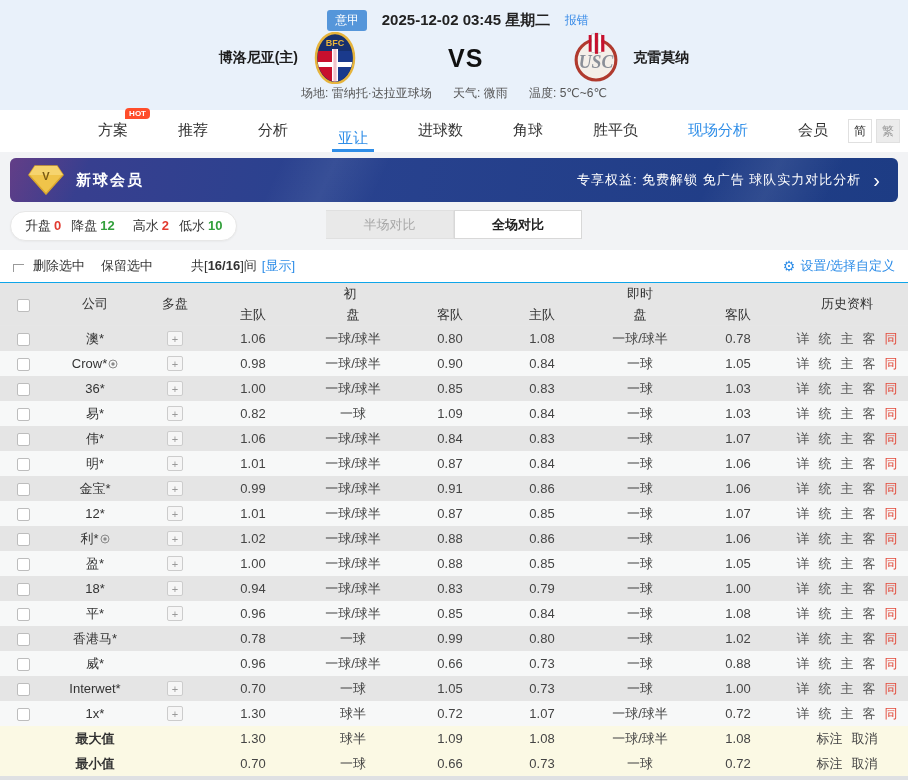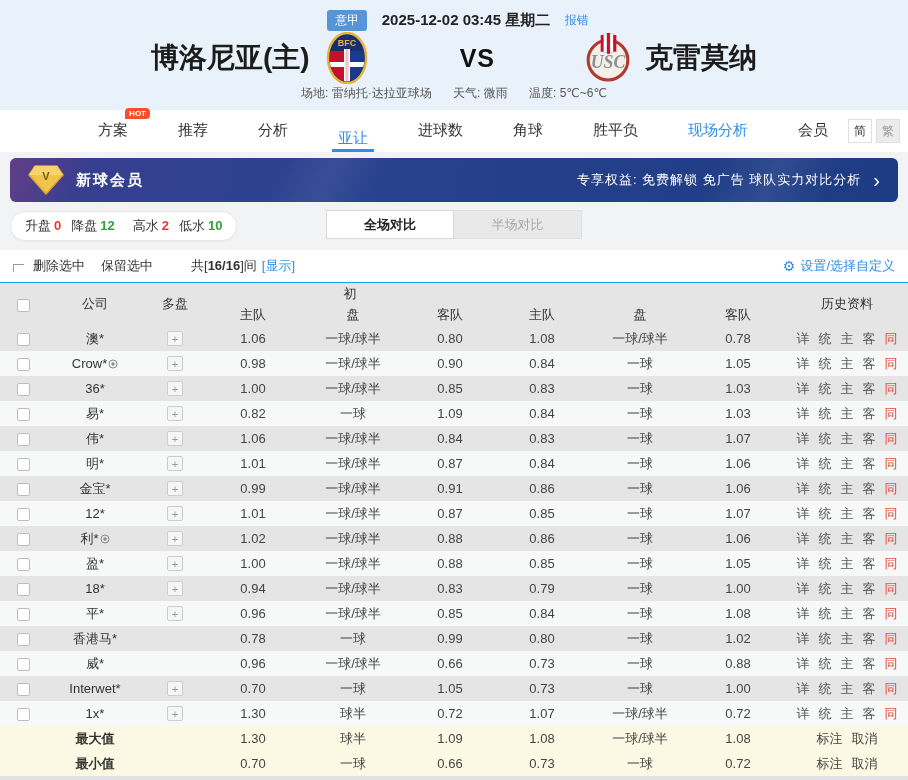--- a/index.html
+++ b/index.html
@@ -9,21 +9,21 @@
 
   
   .top-header { height:110px; background:#e9f1fa; position:relative; flex:none; }
   .meta-top { position:absolute; top:10px; left:0; right:0; text-align:center;padding-left:8px; }
   .league-badge { display:inline-block; background:#5596da; color:#fff; font-size:12px;
     padding:2px 8px; border-radius:3px; vertical-align:middle; }
   .match-date { font-size:15px; font-weight:bold; color:#222; margin:0 10px; vertical-align:middle; }
   .report-link { font-size:12px; color:#3c8de8; vertical-align:middle; cursor:pointer; }
   .teams-row { position:absolute; top:32px; left:0; right:0; display:flex;
     align-items:center; justify-content:center; }
-  .team-name { font-size:28px; font-weight:bold; color:#1c1c1c; white-space:nowrap; }
+  .team-name { font-size:14px; font-weight:bold; color:#1c1c1c; white-space:nowrap; }
   .team-logo { width:46px; height:52px; flex:none; }
   .vs { font-size:25px; font-weight:bold; color:#111; margin:0 90px; letter-spacing:1px; }
   .logo-home { margin-left:14px; }
   .logo-away { margin-right:14px; }
   .meta-bottom { position:absolute; bottom:8px; left:0; right:0; text-align:center;
     font-size:12px; color:#555; }
   .meta-bottom span { margin:0 9px; }
 
   
   .nav-bar { height:42px; background:#fff; display:flex; align-items:flex-end;
@@ -192,22 +192,22 @@
       </div>
     </div>
     <div class="stats-row">
       <div class="stats-pill">
         <span class="stat-item"><span>升盘</span><span class="v v-red">0</span></span>
         <span class="stat-item"><span>降盘</span><span class="v v-green">12</span></span>
         <span class="stat-item" style="margin-left:8px;"><span>高水</span><span class="v v-red">2</span></span>
         <span class="stat-item"><span>低水</span><span class="v v-green">10</span></span>
       </div>
       <div class="view-tabs">
+        <div class="vtab vtab-half">半场对比</div>
         <div class="vtab vtab-full">全场对比</div>
-        <div class="vtab vtab-half">半场对比</div>
       </div>
     </div>
   </div>
 
   <div class="toolbar">
     <span class="sel-icon"></span>
     <span class="tb-link">删除选中</span>
     <span class="tb-link">保留选中</span>
     <span class="tb-count"><span>共[</span><b>16/16</b><span>]间</span></span>
     <span class="show-link">[显示]</span>
@@ -217,20 +217,21 @@
     </span>
   </div>
 
   <div class="odds-table">
     <div class="thead">
       <div class="th-grid">
         <div class="th rspan"><input type="checkbox" class="cb" style=""></div>
         <div class="th rspan">公司</div>
         <div class="th rspan">多盘</div>
         <div class="th g-init">初</div>
+        <div class="th g-live">即时</div>
         <div class="th rspan" style="grid-column:10;">历史资料</div>
         <div class="th sub" style="grid-column:4;">主队</div>
         <div class="th sub" style="grid-column:5;">盘</div>
         <div class="th sub" style="grid-column:6;">客队</div>
         <div class="th sub" style="grid-column:7;">主队</div>
         <div class="th sub" style="grid-column:8;">盘</div>
         <div class="th sub" style="grid-column:9;">客队</div>
       </div>
     </div>
     <div>

